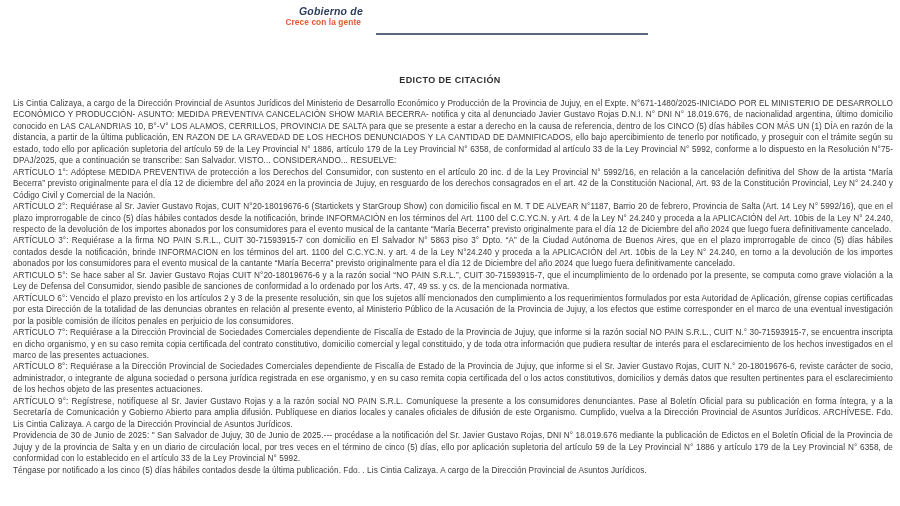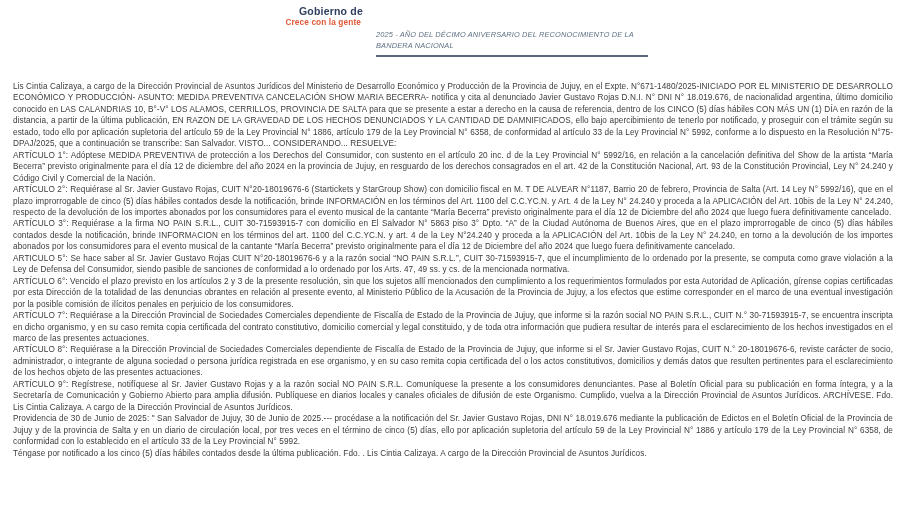--- a/index.html
+++ b/index.html
@@ -27,20 +27,21 @@
     top: 5px;
     width: 98px;
     text-align: center;
   }
   .logo-top {
     color: #2C3E5D;
     font-weight: bold;
     font-size: 10.5px;
     letter-spacing: 0.2px;
     margin-left: 10px;
+    font-style: italic;
   }
   .logo-main {
     color: #E05836;
     font-weight: bold;
     font-size: 34px;
     line-height: 0.82;
     letter-spacing: -1.5px;
     font-family: "DejaVu Sans", sans-serif;
   }
   .logo-bottom {
@@ -96,25 +97,25 @@
 <body>
 
 <div class="page">
 
   <div class="header">
     <div class="logo">
       <div class="logo-top">Gobierno de</div>
       <div class="logo-bottom">Crece con la gente</div>
     </div>
     <div class="tagline-block">
-      <div class="tagline-line">2025 - AÑO DEL DÉCIMO ANIVERSARIO DEL RECONOCIMIENTO DE LA BANDERA NACIONAL</div>
       <div class="tagline-rule"></div>
     </div>
   </div>
 
+  <div class="doc-title">EDICTO DE CITACIÓN</div>
 
   <div class="doc-body">
     <p>Lis Cintia Calizaya, a cargo de la Dirección Provincial de Asuntos Jurídicos del Ministerio de Desarrollo Económico y Producción de la Provincia de Jujuy, en el Expte. N°671-1480/2025-INICIADO POR EL MINISTERIO DE DESARROLLO ECONÓMICO Y PRODUCCIÓN- ASUNTO: MEDIDA PREVENTIVA CANCELACIÓN SHOW MARIA BECERRA- notifica y cita al denunciado Javier Gustavo Rojas D.N.I. N° DNI N° 18.019.676, de nacionalidad argentina, último domicilio conocido en LAS CALANDRIAS 10, B°-V° LOS ALAMOS, CERRILLOS, PROVINCIA DE SALTA para que se presente a estar a derecho en la causa de referencia, dentro de los CINCO (5) días hábiles CON MÁS UN (1) DÍA en razón de la distancia, a partir de la última publicación, EN RAZON DE LA GRAVEDAD DE LOS HECHOS DENUNCIADOS Y LA CANTIDAD DE DAMNIFICADOS, ello bajo apercibimiento de tenerlo por notificado, y proseguir con el trámite según su estado, todo ello por aplicación supletoria del artículo 59 de la Ley Provincial N° 1886, artículo 179 de la Ley Provincial N° 6358, de conformidad al artículo 33 de la Ley Provincial N° 5992, conforme a lo dispuesto en la Resolución N°75-DPAJ/2025, que a continuación se transcribe: San Salvador. VISTO... CONSIDERANDO... RESUELVE:</p>
     <p>ARTÍCULO 1°: Adóptese MEDIDA PREVENTIVA de protección a los Derechos del Consumidor, con sustento en el artículo 20 inc. d de la Ley Provincial N° 5992/16, en relación a la cancelación definitiva del Show de la artista “María Becerra” previsto originalmente para el día 12 de diciembre del año 2024 en la provincia de Jujuy, en resguardo de los derechos consagrados en el art. 42 de la Constitución Nacional, Art. 93 de la Constitución Provincial, Ley N° 24.240 y Código Civil y Comercial de la Nación.</p>
     <p>ARTÍCULO 2°: Requiérase al Sr. Javier Gustavo Rojas, CUIT N°20-18019676-6 (Startickets y StarGroup Show) con domicilio fiscal en M. T DE ALVEAR N°1187, Barrio 20 de febrero, Provincia de Salta (Art. 14 Ley N° 5992/16), que en el plazo improrrogable de cinco (5) días hábiles contados desde la notificación, brinde INFORMACIÓN en los términos del Art. 1100 del C.C.YC.N. y Art. 4 de la Ley N° 24.240 y proceda a la APLICACIÓN del Art. 10bis de la Ley N° 24.240, respecto de la devolución de los importes abonados por los consumidores para el evento musical de la cantante “María Becerra” previsto originalmente para el día 12 de Diciembre del año 2024 que luego fuera definitivamente cancelado.</p>
     <p>ARTÍCULO 3°: Requiérase a la firma NO PAIN S.R.L., CUIT 30-71593915-7 con domicilio en El Salvador N° 5863 piso 3° Dpto. “A” de la Ciudad Autónoma de Buenos Aires, que en el plazo improrrogable de cinco (5) días hábiles contados desde la notificación, brinde INFORMACION en los términos del art. 1100 del C.C.YC.N. y art. 4 de la Ley N°24.240 y proceda a la APLICACIÓN del Art. 10bis de la Ley N° 24.240, en torno a la devolución de los importes abonados por los consumidores para el evento musical de la cantante “María Becerra” previsto originalmente para el día 12 de Diciembre del año 2024 que luego fuera definitivamente cancelado.</p>
     <p>ARTICULO 5°: Se hace saber al Sr. Javier Gustavo Rojas CUIT N°20-18019676-6 y a la razón social “NO PAIN S.R.L.”, CUIT 30-71593915-7, que el incumplimiento de lo ordenado por la presente, se computa como grave violación a la Ley de Defensa del Consumidor, siendo pasible de sanciones de conformidad a lo ordenado por los Arts. 47, 49 ss. y cs. de la mencionada normativa.</p>
     <p>ARTÍCULO 6°: Vencido el plazo previsto en los artículos 2 y 3 de la presente resolución, sin que los sujetos allí mencionados den cumplimiento a los requerimientos formulados por esta Autoridad de Aplicación, gírense copias certificadas por esta Dirección de la totalidad de las denuncias obrantes en relación al presente evento, al Ministerio Público de la Acusación de la Provincia de Jujuy, a los efectos que estime corresponder en el marco de una eventual investigación por la posible comisión de ilícitos penales en perjuicio de los consumidores.</p>
     <p>ARTÍCULO 7°: Requiérase a la Dirección Provincial de Sociedades Comerciales dependiente de Fiscalía de Estado de la Provincia de Jujuy, que informe si la razón social NO PAIN S.R.L., CUIT N.° 30-71593915-7, se encuentra inscripta en dicho organismo, y en su caso remita copia certificada del contrato constitutivo, domicilio comercial y legal constituido, y de toda otra información que pudiera resultar de interés para el esclarecimiento de los hechos investigados en el marco de las presentes actuaciones.</p>
     <p>ARTÍCULO 8°: Requiérase a la Dirección Provincial de Sociedades Comerciales dependiente de Fiscalía de Estado de la Provincia de Jujuy, que informe si el Sr. Javier Gustavo Rojas, CUIT N.° 20-18019676-6, reviste carácter de socio, administrador, o integrante de alguna sociedad o persona jurídica registrada en ese organismo, y en su caso remita copia certificada del o los actos constitutivos, domicilios y demás datos que resulten pertinentes para el esclarecimiento de los hechos objeto de las presentes actuaciones.</p>

